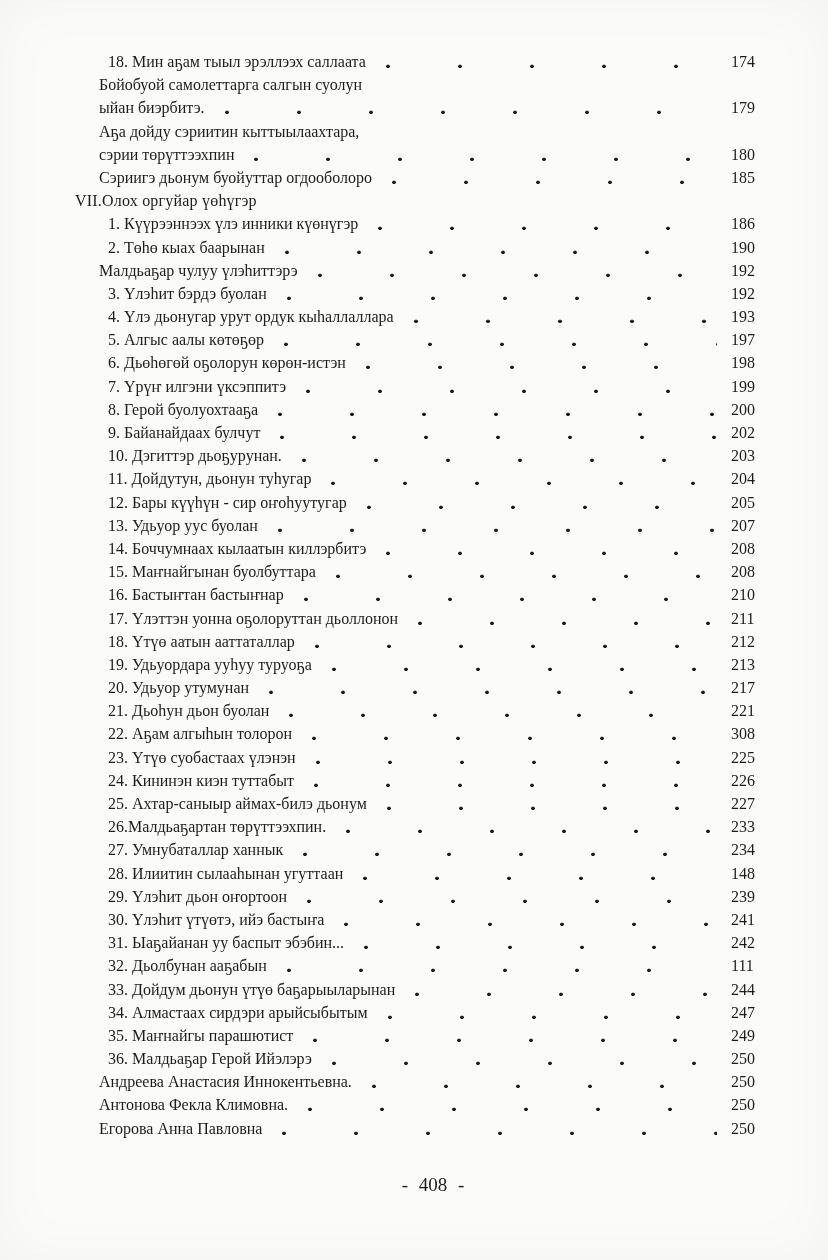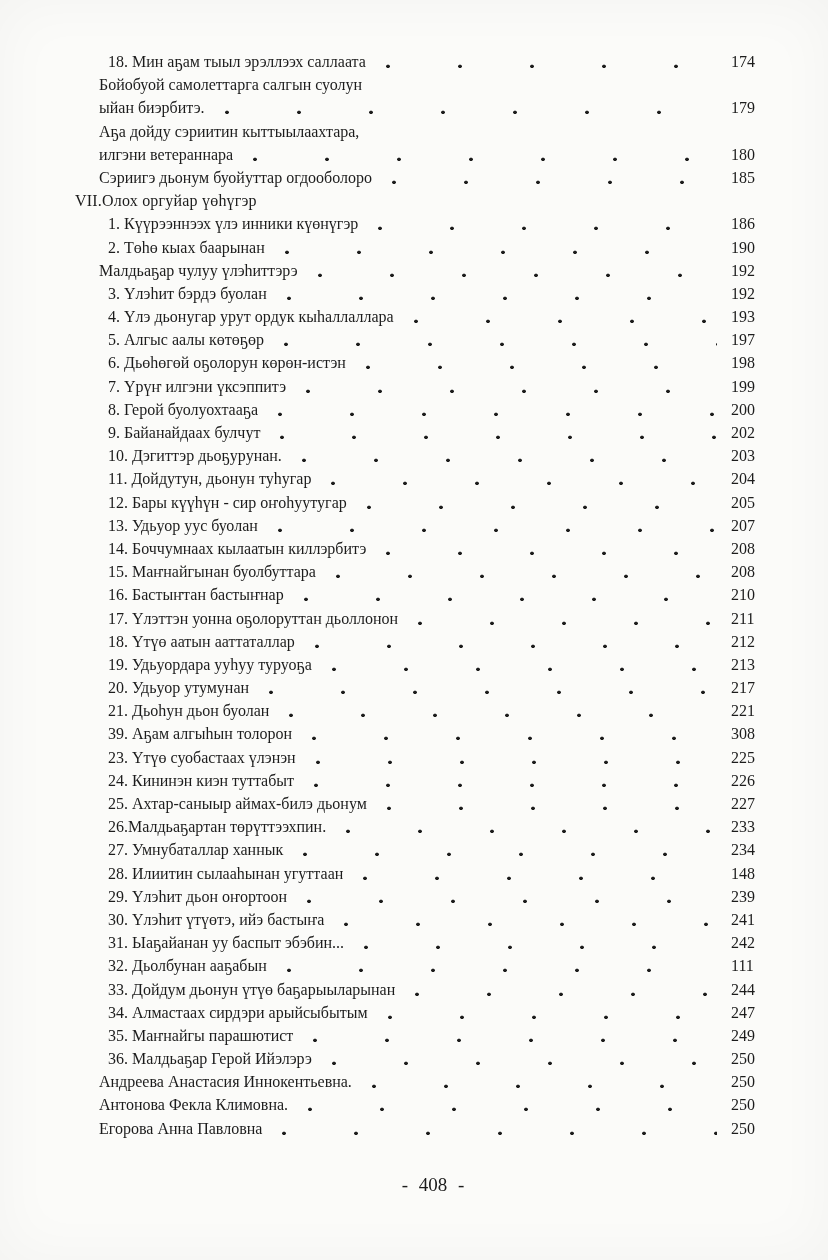--- a/index.html
+++ b/index.html
@@ -78,21 +78,21 @@
       <div class="row cont">
     <span class="title">ыйан биэрбитэ.</span>
     <span class="leader"></span>
     <span class="pagenum">179</span>
   </div>
       <div class="row cont">
     <span class="title">Аҕа дойду сэриитин кыттыылаахтара,</span>
 
   </div>
       <div class="row cont">
-    <span class="title">илгэни ветераннара</span>
+    <span class="title">сэрии төрүттээхпин</span>
     <span class="leader"></span>
     <span class="pagenum">180</span>
   </div>
       <div class="row cont">
     <span class="title">Сэриигэ дьонум буойуттар огдооболоро</span>
     <span class="leader"></span>
     <span class="pagenum">185</span>
   </div>
       <div class="row section">
     <span class="title">VII.Олох оргуйар үөһүгэр</span>
@@ -202,21 +202,21 @@
     <span class="title">20. Удьуор утумунан</span>
     <span class="leader"></span>
     <span class="pagenum">217</span>
   </div>
       <div class="row entry">
     <span class="title">21. Дьоһун дьон буолан</span>
     <span class="leader"></span>
     <span class="pagenum">221</span>
   </div>
       <div class="row entry">
-    <span class="title">39. Аҕам алгыһын толорон</span>
+    <span class="title">22. Аҕам алгыһын толорон</span>
     <span class="leader"></span>
     <span class="pagenum">308</span>
   </div>
       <div class="row entry">
     <span class="title">23. Үтүө суобастаах үлэнэн</span>
     <span class="leader"></span>
     <span class="pagenum">225</span>
   </div>
       <div class="row entry">
     <span class="title">24. Кининэн киэн туттабыт</span>

